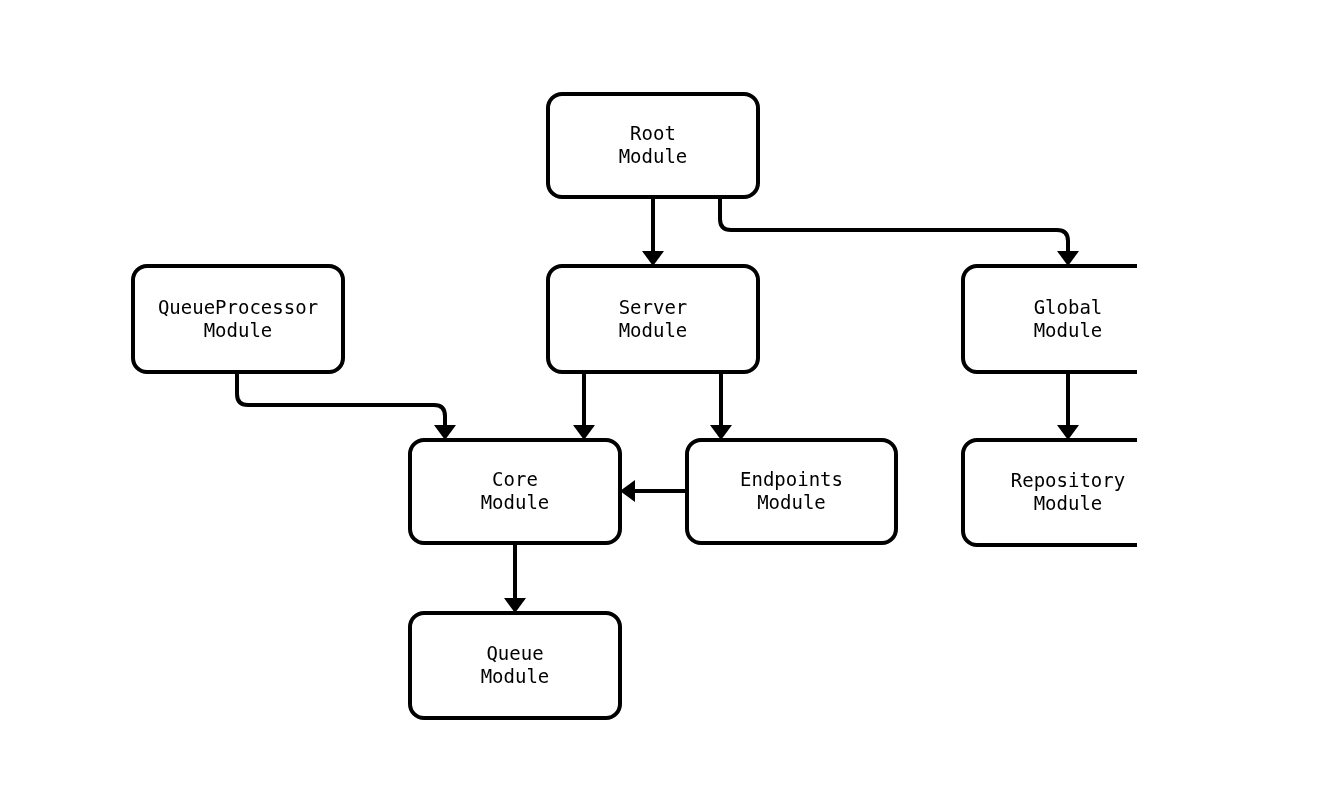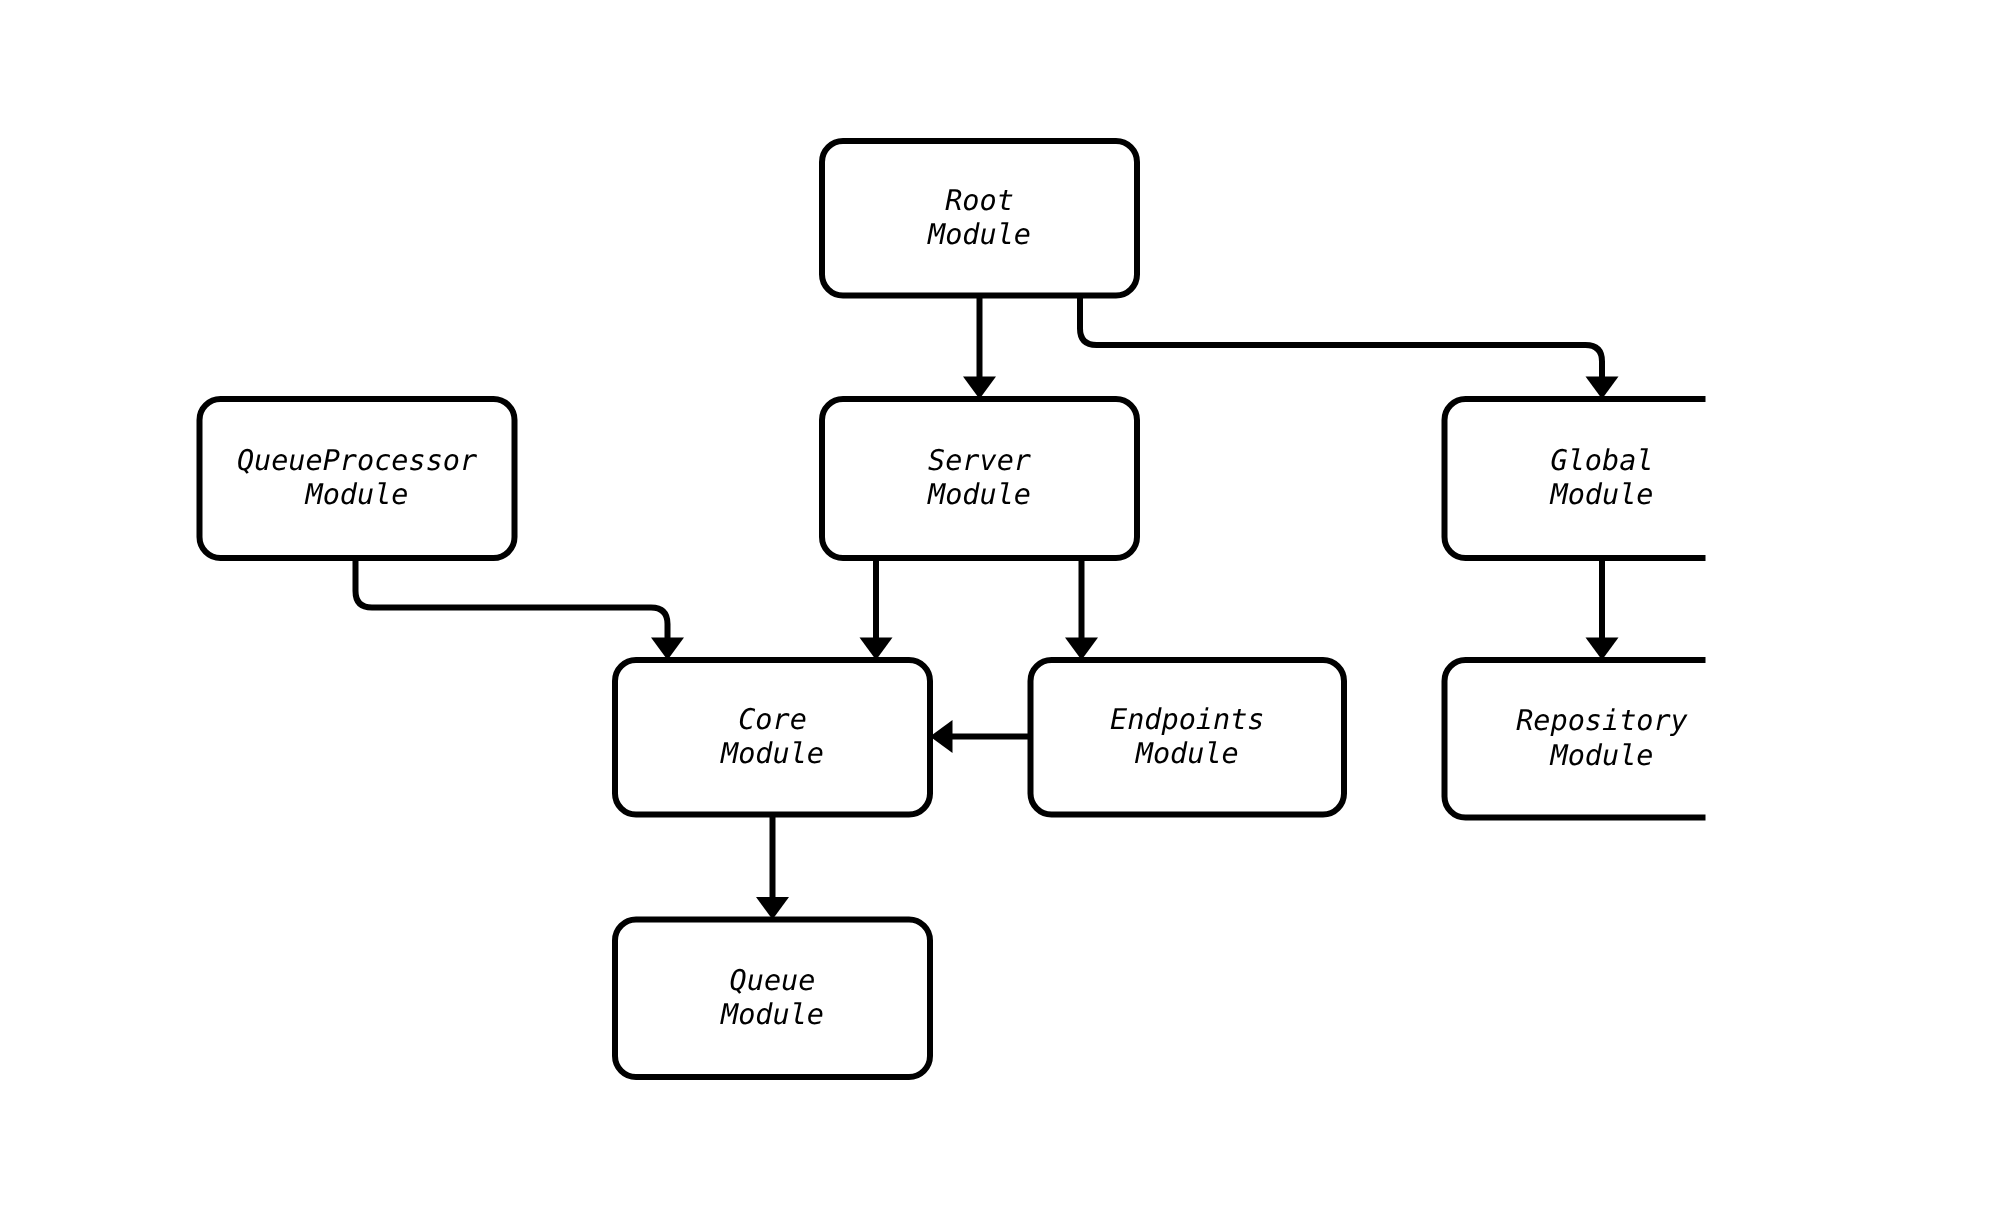--- a/index.html
+++ b/index.html
@@ -7,21 +7,20 @@
     margin: 0;
     padding: 0;
     background: #ffffff;
   }
   #canvas {
     position: relative;
     width: 1137px;
     height: 809px;
     background: #ffffff;
     overflow: hidden;
-    font-style: italic;
   }
   #diagram-svg {
     position: absolute;
     top: 0;
     left: 0;
     width: 1337px;
     height: 809px;
   }
   .node-box {
     fill: #ffffff;

